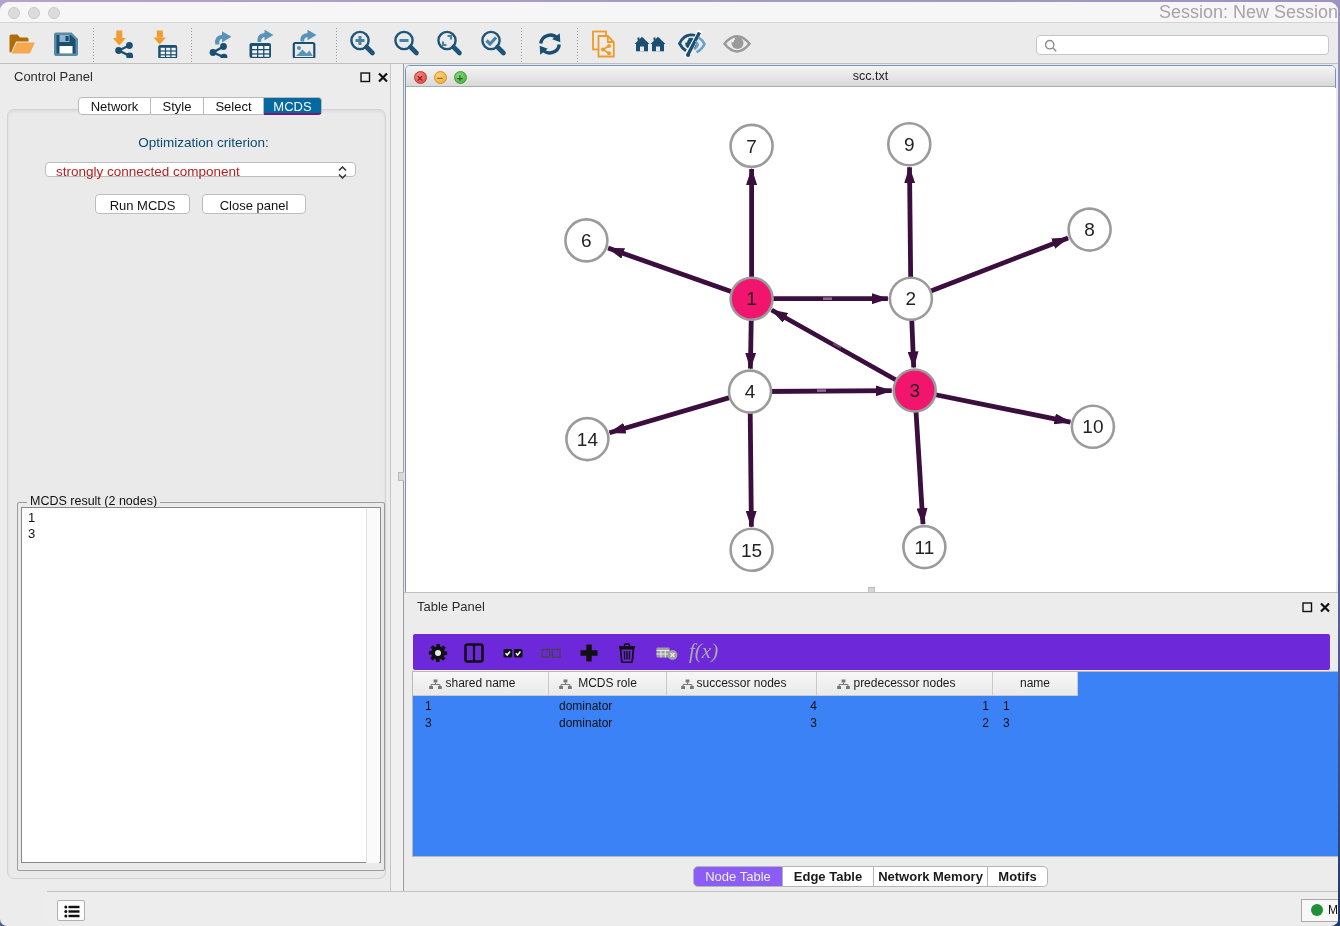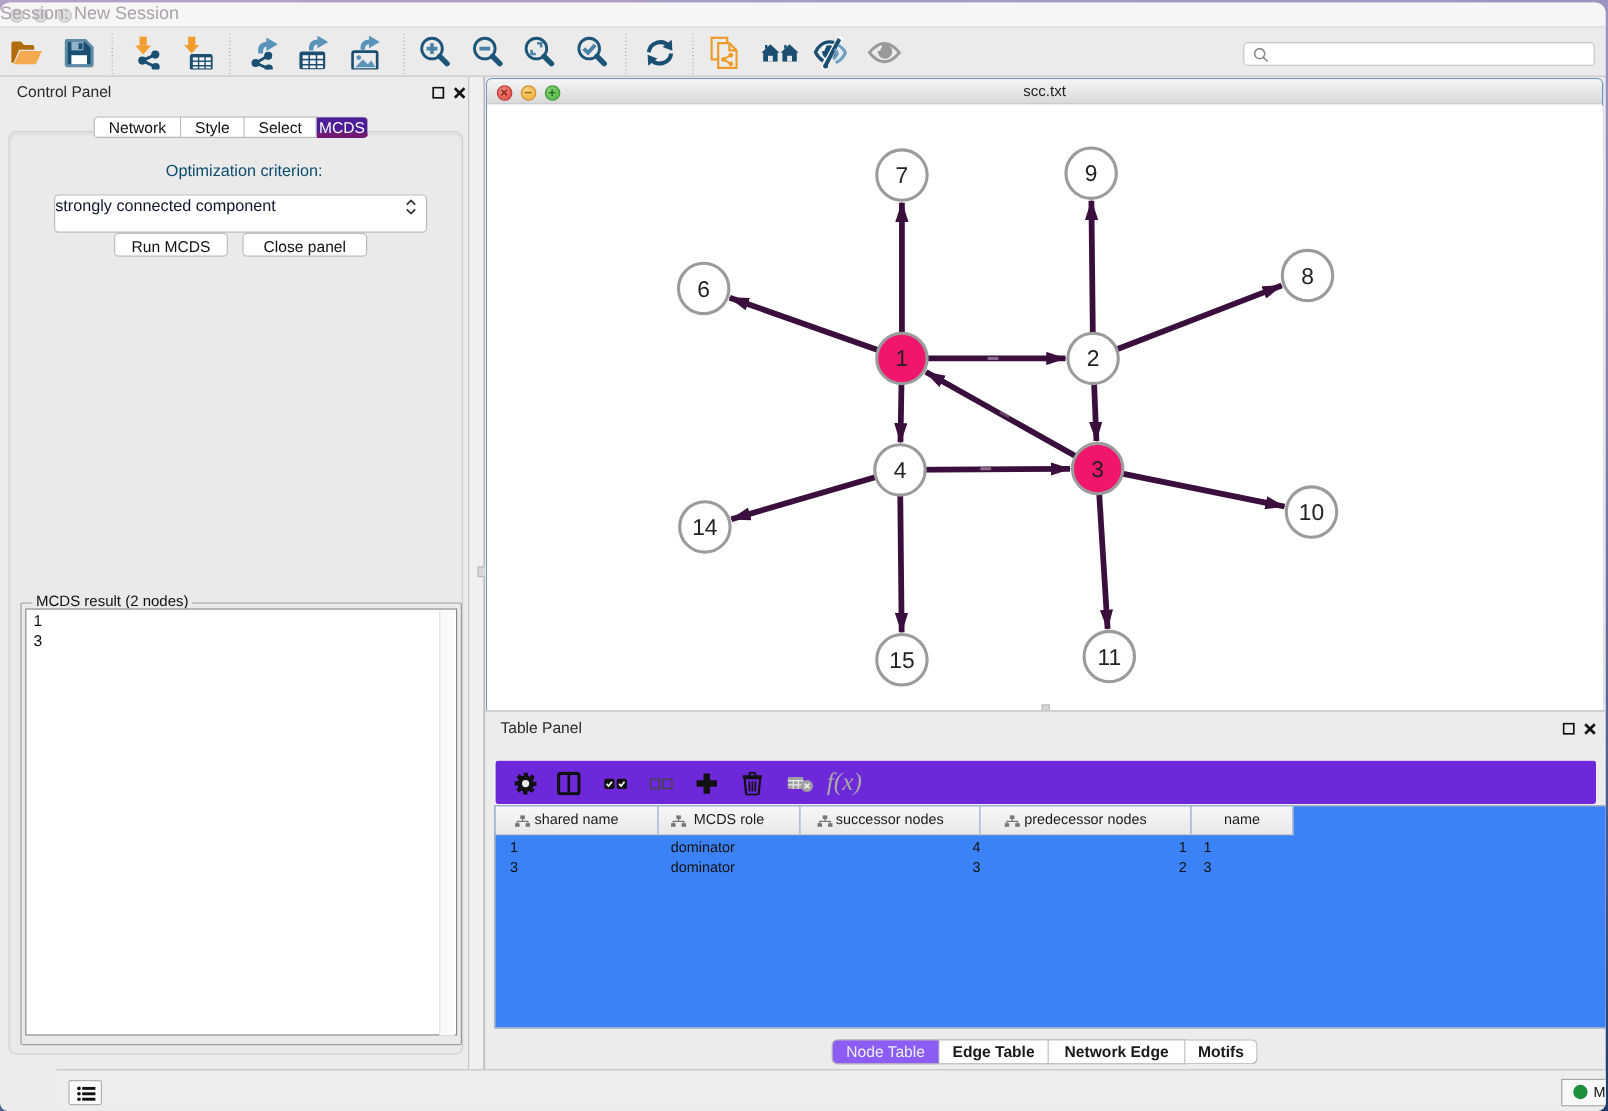--- a/index.html
+++ b/index.html
@@ -1,30 +1,30 @@
 <!DOCTYPE html>
 <html><head><meta charset="utf-8"><style>
 * { margin:0; padding:0; box-sizing:border-box; }
 html,body { width:1340px; height:926px; overflow:hidden; font-family:"Liberation Sans",sans-serif; }
 body { background:linear-gradient(168deg,#b3a2cc 0%,#a095c2 20%,#8583b2 50%,#4c5c90 78%,#1d3c68 100%); }
 #win { position:absolute; left:0; top:2px; width:1338px; height:924px; background:#ececec; border-radius:9px 9px 7px 7px; overflow:hidden; }
 #tbar { position:absolute; left:0; top:0; width:100%; height:21px; background:#f6f6f6; border-bottom:1px solid #d4d4d4; }
 .light { position:absolute; top:5px; width:12px; height:12px; border-radius:50%; background:#dcdcdc; border:1px solid #c8c8c8; }
-#ttitle { position:absolute; top:0; width:100%; text-align:left; line-height:20px; font-size:15px; color:#ab9fab; }
+#ttitle { position:absolute; top:0; width:100%; text-align:right; line-height:20px; font-size:18px; color:#ab9fab; }
 #toolbar { position:absolute; left:0; top:21px; width:100%; height:41px; background:#ebebeb; border-bottom:1px solid #bfbfbf; }
 .tsep { position:absolute; top:5px; height:34px; width:1px; background-image:linear-gradient(#999 1px,transparent 1px); background-size:1px 3px; }
 .ti { position:absolute; top:7px; }
 #search { position:absolute; left:1036px; top:12px; width:293px; height:20px; background:#fff; border:1px solid #c6c6c6; border-radius:4px; }
 #cpanel { position:absolute; left:0; top:62px; width:390px; height:827px; background:#ececec; }
 #cphead { position:absolute; left:14px; top:5px; font-size:13px; color:#2b2b2b; }
 .winbtn { position:absolute; top:8px; }
 .cptab { position:absolute; top:33px; height:18px; background:#fff; border:1px solid #b9b9b9; font-size:13px; color:#111; text-align:center; line-height:17px; z-index:3; }
 #cpbody { position:absolute; left:7px; top:45px; width:379px; height:770px; background:#eaeaea; border:1px solid #d2d2d2; border-radius:7px; box-shadow:inset 0 2px 3px rgba(0,0,0,0.06); }
 #optlab { position:absolute; left:7px; top:25px; width:100%; text-align:center; font-size:13.5px; color:#0c4a6e; }
-#dropdown { position:absolute; left:37px; top:52px; width:311px; height:32px; background:#fff; border:1px solid #bdbdbd; border-radius:4px; font-size:13.5px; color:#0f172a; line-height:17px; }
+#dropdown { position:absolute; left:37px; top:52px; width:311px; height:15px; background:#fff; border:1px solid #bdbdbd; border-radius:4px; font-size:13.5px; color:#b91c1c; line-height:17px; padding-left:10px; }
 .cbtn { position:absolute; top:84px; height:20px; background:#fff; border:1px solid #bdbdbd; border-radius:4px; font-size:13px; color:#111; text-align:center; line-height:22px; }
 #fset { position:absolute; left:9px; top:392px; width:368px; height:369px; border:1px solid #9d9d9d; border-radius:2px; }
 #fleg { position:absolute; left:9px; top:-9px; background:#eaeaea; padding:0 3px; font-size:12.5px; color:#111; }
 #fwhite { position:absolute; left:3px; top:4px; width:360px; height:356px; background:#fff; border:1px solid #888; }
 #fscroll { position:absolute; right:1px; top:1px; width:13px; height:354px; background:#fafafa; border-left:1px solid #e0e0e0; }
 #divider { position:absolute; left:390px; top:62px; width:14px; height:827px; background:#f0f0f0; border-left:1px solid #c6c6c6; border-right:1px solid #9e9e9e; }
 #dhandle { position:absolute; left:7px; top:408px; width:7px; height:9px; background:#d8d8d8; border:1px solid #bbb; }
 #netarea { position:absolute; left:404px; top:62px; width:934px; height:528px; background:#e9e9e9; }
 #frame { position:absolute; left:1px; top:1px; width:931px; height:527px; border:1px solid #7096c0; border-radius:5px 5px 0 0; background:#fff; }
 #ftitle { position:absolute; left:0; top:0; width:100%; height:21px; background:linear-gradient(#f5f5f5,#d9d9d9); border-bottom:1px solid #ababab; border-radius:4px 4px 0 0; }
@@ -208,21 +208,21 @@
   <div id="cphead">Control Panel</div>
   <svg class="winbtn" style="left:360px" width="11" height="11" viewBox="0 0 11 11">
         <rect x="1" y="1" width="8.5" height="8.5" fill="none" stroke="#111" stroke-width="1.4"></rect>
       </svg>
   <svg class="winbtn" style="left:377px" width="12" height="11" viewBox="0 0 12 11">
         <path d="M2,1.5 L10,9.5 M10,1.5 L2,9.5" stroke="#111" stroke-width="2.2"></path>
       </svg>
   <div class="cptab" style="left:78px; width:73px; border-radius:4px 0 0 4px">Network</div>
   <div class="cptab" style="left:151px; width:53px; border-left:none">Style</div>
   <div class="cptab" style="left:204px; width:60px; border-left:none">Select</div>
-  <div class="cptab" style="left:264px; width:43px; border-left:none; border-radius:0 4px 4px 0; background:#4c1d95; color:#fafafa; border-bottom:5px solid #701a75">MCDS</div>
+  <div class="cptab" style="left:264px; width:58px; border-left:none; border-radius:0 4px 4px 0; background:#0369a1; color:#fafafa; border-bottom:2px solid #701a75">MCDS</div>
   <div id="cpbody">
     <div id="optlab">Optimization criterion:</div>
     <div id="dropdown">strongly connected component
       <svg style="position:absolute;right:7px;top:2.5px" width="11" height="13" viewBox="0 0 11 13">
             <path d="M2,4.5 L5.5,1 L9,4.5 M2,8.5 L5.5,12 L9,8.5" fill="none" stroke="#333" stroke-width="1.5"></path>
           </svg>
     </div>
     <div class="cbtn" style="left:87px; width:95px">Run MCDS</div>
     <div class="cbtn" style="left:194px; width:104px">Close panel</div>
     <div id="fset">
@@ -401,21 +401,21 @@
     <div class="trow" style="left:404px;top:26px;width:172px;text-align:right">1</div>
     <div class="trow" style="left:590px;top:26px">1</div>
     <div class="trow" style="left:12px;top:43px">3</div>
     <div class="trow" style="left:146px;top:43px">dominator</div>
     <div class="trow" style="left:254px;top:43px;width:150px;text-align:right">3</div>
     <div class="trow" style="left:404px;top:43px;width:172px;text-align:right">2</div>
     <div class="trow" style="left:590px;top:43px">3</div>
   </div>
   <div class="btab" style="left:289px; width:90px; border-radius:5px 0 0 5px; background:#8b5cf6; color:#efefef; font-weight:normal">Node Table</div>
   <div class="btab" style="left:379px; width:91px; border-left:none">Edge Table</div>
-  <div class="btab" style="left:470px; width:114px; border-left:none">Network Edge</div>
+  <div class="btab" style="left:470px; width:114px; border-left:none">Network Memory</div>
   <div class="btab" style="left:584px; width:60px; border-left:none; border-radius:0 5px 5px 0">Motifs</div>
 </div>
 <div id="sbar">
   <div id="sbtn">
         <svg style="position:absolute;left:6px;top:4px" width="16" height="13" viewBox="0 0 16 13">
           <g fill="#111">
             <circle cx="1.8" cy="2" r="1.5"></circle>
             <circle cx="1.8" cy="6.5" r="1.5"></circle>
             <circle cx="1.8" cy="11" r="1.5"></circle>
             <rect x="4.5" y="0.8" width="11" height="2.4"></rect>

